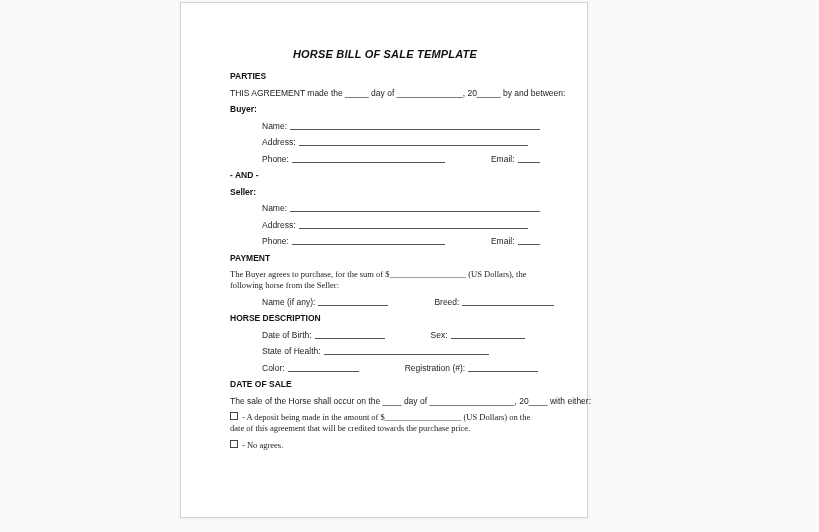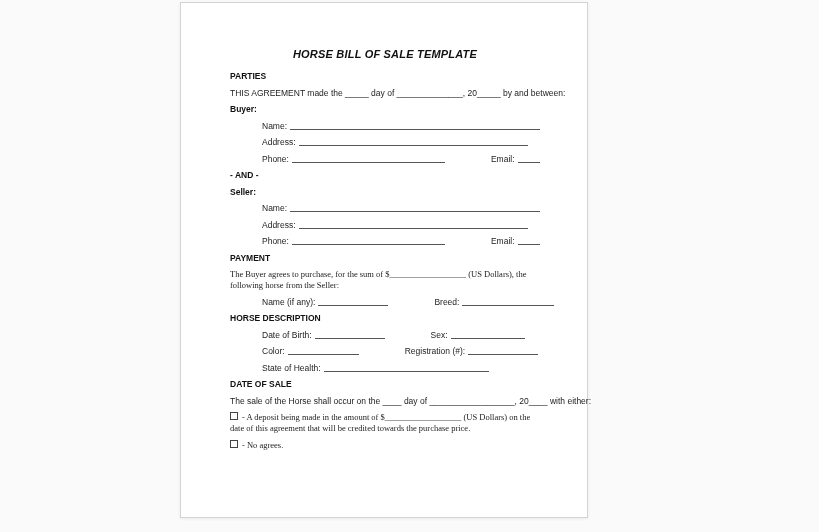--- a/index.html
+++ b/index.html
@@ -131,28 +131,28 @@
     </div>
 
     <div class="row b">HORSE DESCRIPTION</div>
     <div class="row frow">
       <span class="lbl">Date of Birth:</span>
       <span class="blank w70"></span>
       <span class="lbl2">Sex:</span>
       <span class="blank w74"></span>
     </div>
     <div class="row frow">
+      <span class="lbl">State of Health:</span>
+      <span class="blank fill mr51"></span>
+    </div>
+    <div class="row frow">
       <span class="lbl">Color:</span>
       <span class="blank w71"></span>
       <span class="lbl2">Registration (#):</span>
       <span class="blank w70"></span>
-    </div>
-    <div class="row frow">
-      <span class="lbl">State of Health:</span>
-      <span class="blank fill mr51"></span>
     </div>
 
     <div class="row b">DATE OF SALE</div>
     <div class="row">The sale of the Horse shall occur on the ____ day of __________________, 20____ with either:</div>
 
     <div class="para">
       <span class="cb"></span><span>- A deposit being made in the amount of $__________________ (US Dollars) on the date of this agreement that will be credited towards the purchase price.</span>
     </div>
 
     <div class="para">

